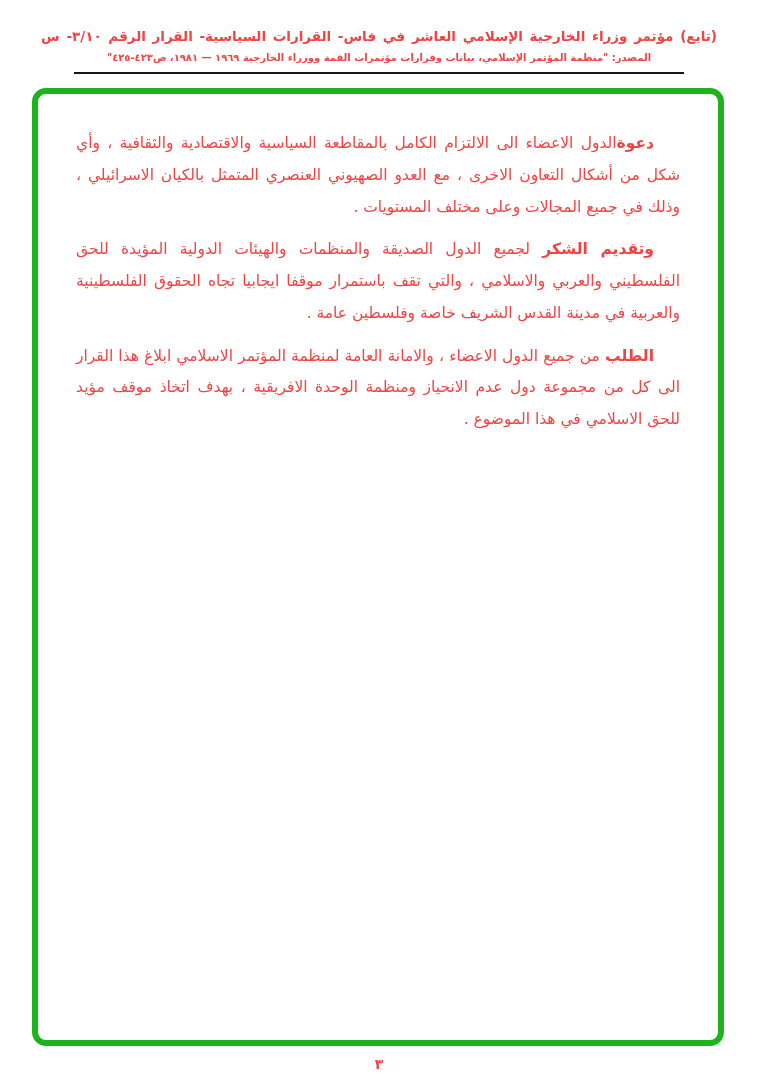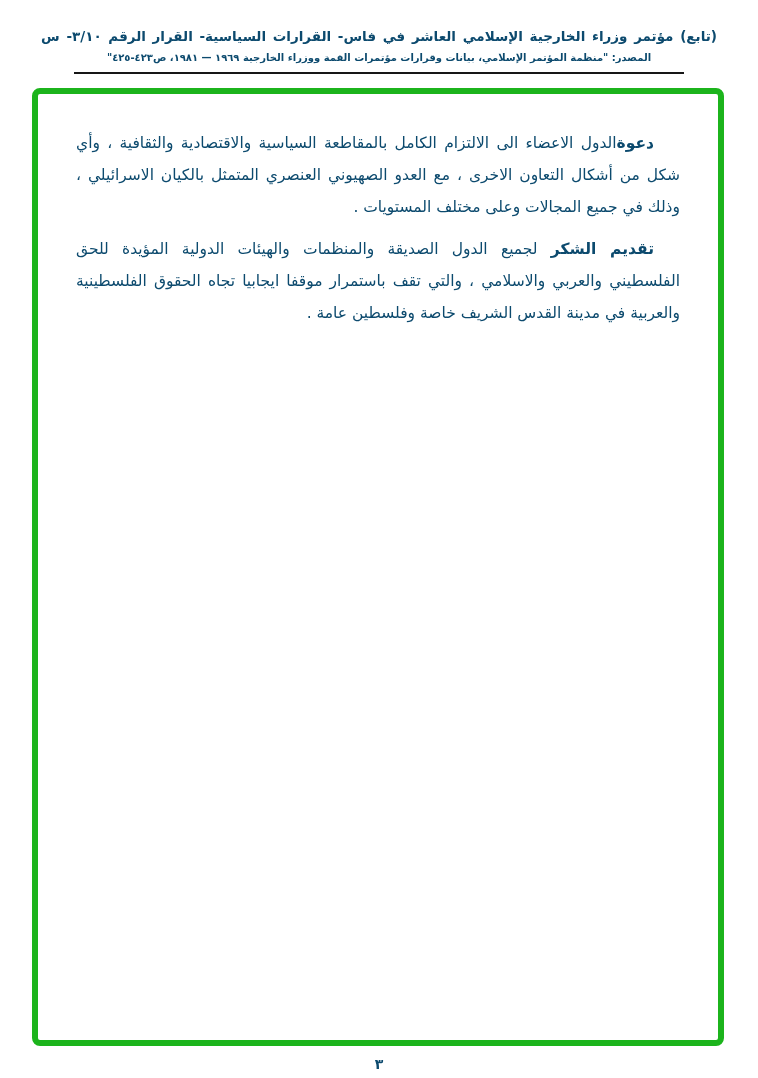--- a/index.html
+++ b/index.html
@@ -6,21 +6,21 @@
     margin: 0;
     padding: 0;
     background: #ffffff;
   }
   .page {
     position: relative;
     width: 758px;
     height: 1078px;
     background: #ffffff;
     font-family: "DejaVu Sans", sans-serif;
-    color: #0c4a6e;
+    color: #ef4444;
     overflow: hidden;
   }
   .page-header {
     direction: rtl;
     text-align: center;
     padding-top: 26px;
   }
   .header-title {
     font-size: 13.5px;
     font-weight: bold;
@@ -39,21 +39,21 @@
     margin: 9px auto 0 auto;
   }
   .document-frame {
     position: absolute;
     left: 32px;
     top: 88px;
     width: 692px;
     height: 958px;
     box-sizing: border-box;
     border: 6px solid #1cb41c;
-    border-radius: 8px;
+    border-radius: 14px;
     background: #ffffff;
   }
   .document-body {
     direction: rtl;
     text-align: justify;
     padding: 34px 38px 0 38px;
     font-size: 15.5px;
     line-height: 2.05;
   }
   .document-body p {
@@ -85,22 +85,23 @@
     <div class="header-source">المصدر: "منظمة المؤتمر الإسلامي، بيانات وقرارات مؤتمرات القمة ووزراء الخارجية ١٩٦٩ — ١٩٨١، ص٤٢٣-٤٢٥"</div>
   </header>
 
   <div class="header-divider"></div>
 
   <div class="document-frame" style="border-color: rgb(28, 180, 28);">
     <div class="document-body">
 
       <p><span class="para-lead">دعوة</span><span>الدول الاعضاء الى الالتزام الكامل بالمقاطعة السياسية والاقتصادية والثقافية ، وأي شكل من أشكال التعاون الاخرى ، مع العدو الصهيوني العنصري المتمثل بالكيان الاسرائيلي ، وذلك في جميع المجالات وعلى مختلف المستويات .</span></p>
 
-      <p><span class="para-lead">تقديم الشكر</span><span> لجميع الدول الصديقة والمنظمات والهيئات الدولية المؤيدة للحق الفلسطيني والعربي والاسلامي ، والتي تقف باستمرار موقفا ايجابيا تجاه الحقوق الفلسطينية والعربية في مدينة القدس الشريف خاصة وفلسطين عامة .</span></p>
+      <p><span class="para-lead">وتقديم الشكر</span><span> لجميع الدول الصديقة والمنظمات والهيئات الدولية المؤيدة للحق الفلسطيني والعربي والاسلامي ، والتي تقف باستمرار موقفا ايجابيا تجاه الحقوق الفلسطينية والعربية في مدينة القدس الشريف خاصة وفلسطين عامة .</span></p>
 
+      <p><span class="para-lead">الطلب</span><span> من جميع الدول الاعضاء ، والامانة العامة لمنظمة المؤتمر الاسلامي ابلاغ هذا القرار الى كل من مجموعة دول عدم الانحياز ومنظمة الوحدة الافريقية ، بهدف اتخاذ موقف مؤيد للحق الاسلامي في هذا الموضوع .</span></p>
 
 
     </div>
   </div>
 
   <footer class="page-footer">
     <span class="page-number">٣</span>
   </footer>
 
 </div>

